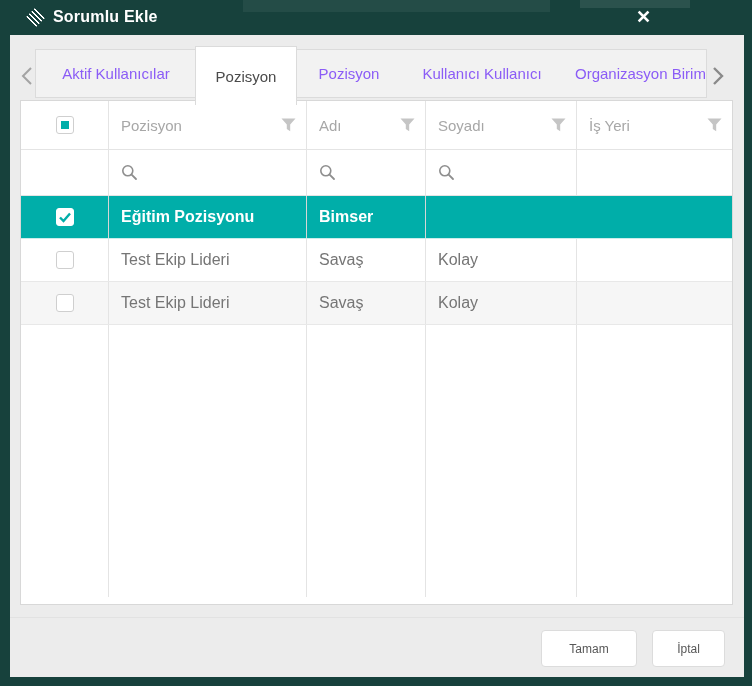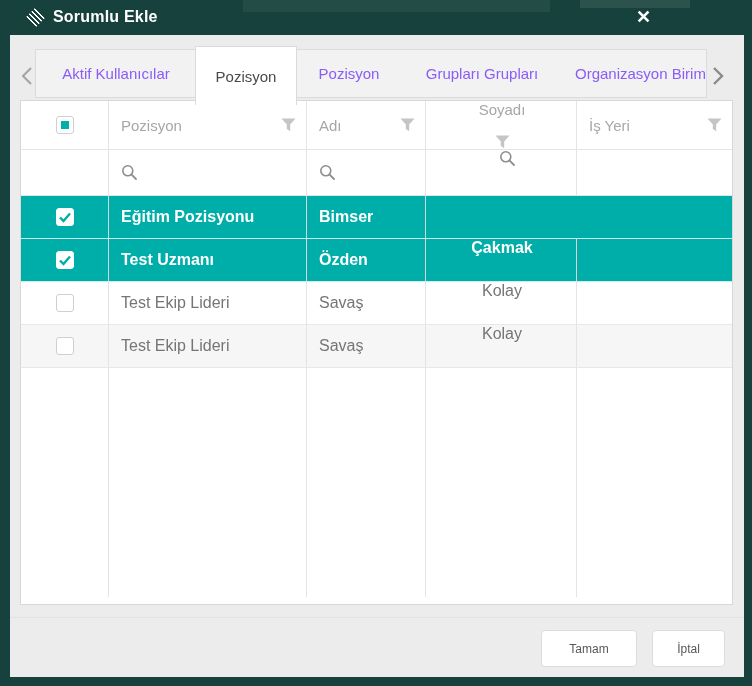--- a/index.html
+++ b/index.html
@@ -30,21 +30,21 @@
   .tab-active { position:absolute; left:185px; top:11px; width:102px; height:59px; background:#fff;
     border:1px solid #DBDBDB; border-bottom:none; z-index:3; display:flex; align-items:center;
     justify-content:center; font-size:15px; color:#4A4A4A; cursor:pointer; }
 
   
   .panel { position:absolute; left:10px; top:65px; width:713px; height:505px; background:#fff;
     border:1px solid #D8D8D8; display:flex; flex-direction:column; z-index:2; }
   .trow { display:flex; width:100%; }
   .cell { border-right:1px solid #E4E4E4; display:flex; align-items:center; overflow:hidden; }
   .cell.c0 { width:88px; justify-content:center; }
-  .cell.c1 { width:198px; } .cell.c2 { width:119px; } .cell.c3 { width:151px;flex-direction:column; }
+  .cell.c1 { width:198px; } .cell.c2 { width:119px; } .cell.c3 { width:151px; }
   .cell.c4 { flex:1; border-right:none; }
   .thead { height:49px; border-bottom:1px solid #E4E4E4; }
   .thead .cell { padding:0 10px 0 12px; color:#A7A7A7; font-size:15px; }
   .thead .cell.c0 { padding:0; }
   .thead .col-label { flex:1; white-space:nowrap; }
   .tfilter { height:46px; border-bottom:1px solid #E4E4E4; }
   .tfilter .cell { padding-left:12px; }
   .drow { height:43px; border-bottom:1px solid #E8E8E8; font-size:16px; color:#757575; background:#fff; cursor:pointer; }
   .drow .cell { padding:0 10px 0 12px; white-space:nowrap; }
   .drow .cell.c0 { padding:0; }
@@ -87,21 +87,21 @@
     </span>
     <span class="chev right">
       <svg width="14" height="20" viewBox="0 0 14 20">
           <polyline points="3,2 11,10 3,18" stroke="#8A8A8A" stroke-width="2.4" fill="none"></polyline>
         </svg>
     </span>
 
     <div class="tabstrip" id="tabstrip">
         <div class="tab-label center" style="left: 80px;">Aktif Kullanıcılar</div>
         <div class="tab-label center" style="left: 313px;">Pozisyon</div>
-        <div class="tab-label center" style="left: 446px;">Grupları Grupları</div>
+        <div class="tab-label center" style="left: 446px;">Kullanıcı Kullanıcı</div>
         <div class="tab-label" style="left: 539px;">Organizasyon Birim</div>
       </div>
     <div class="tab-active" id="tabactive">Pozisyon</div>
 
     <div class="panel">
       <div class="trow thead" id="thead">
           <div class="cell c0">
             <span class="cb">
               <span class="partial"></span>
             </span>
@@ -173,33 +173,20 @@
               <span class="cb">
                 <svg width="12" height="11" viewBox="0 0 12 11">
                   <polyline points="1,5.5 4.5,9 11,1.5" stroke="#00AEA9" stroke-width="2.4" fill="none"></polyline>
                 </svg>
               </span>
             </div>
             <div class="cell c1">Eğitim Pozisyonu</div>
             <div class="cell c2">Bimser</div>
             <div class="cell c4"></div>
           </div>
-          <div class="trow drow sel">
-            <div class="cell c0">
-              <span class="cb">
-                <svg width="12" height="11" viewBox="0 0 12 11">
-                  <polyline points="1,5.5 4.5,9 11,1.5" stroke="#00AEA9" stroke-width="2.4" fill="none"></polyline>
-                </svg>
-              </span>
-            </div>
-            <div class="cell c1">Test Uzmanı</div>
-            <div class="cell c2">Özden</div>
-            <div class="cell c3">Çakmak</div>
-            <div class="cell c4"></div>
-          </div>
           <div class="trow drow">
             <div class="cell c0">
               <span class="cb"></span>
             </div>
             <div class="cell c1">Test Ekip Lideri</div>
             <div class="cell c2">Savaş</div>
             <div class="cell c3">Kolay</div>
             <div class="cell c4"></div>
           </div>
           <div class="trow drow alt">

